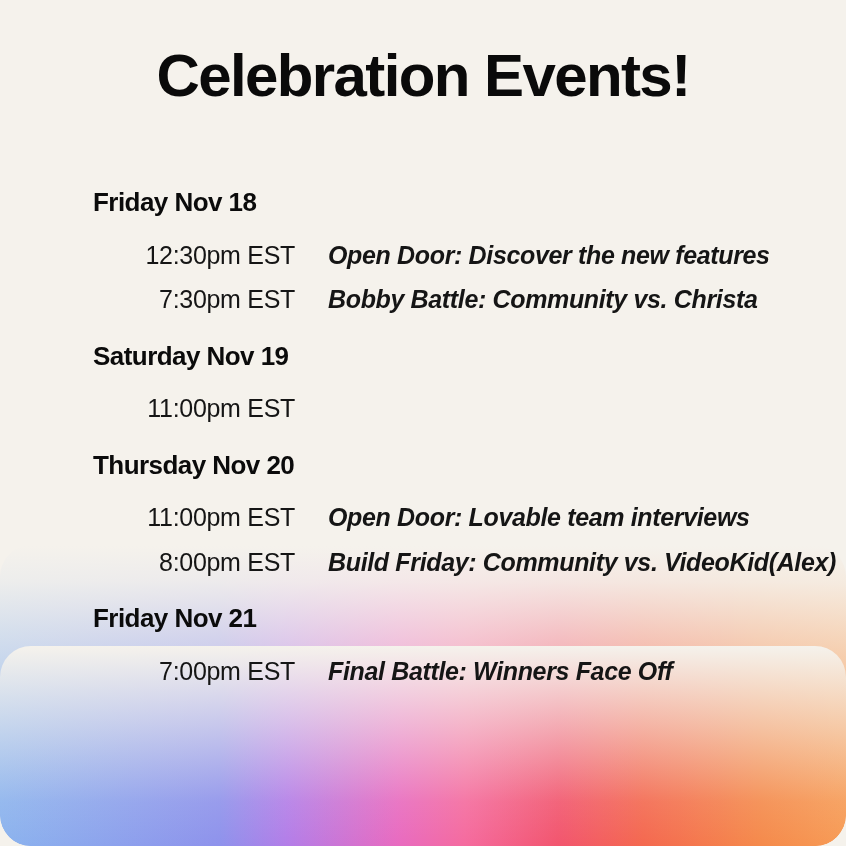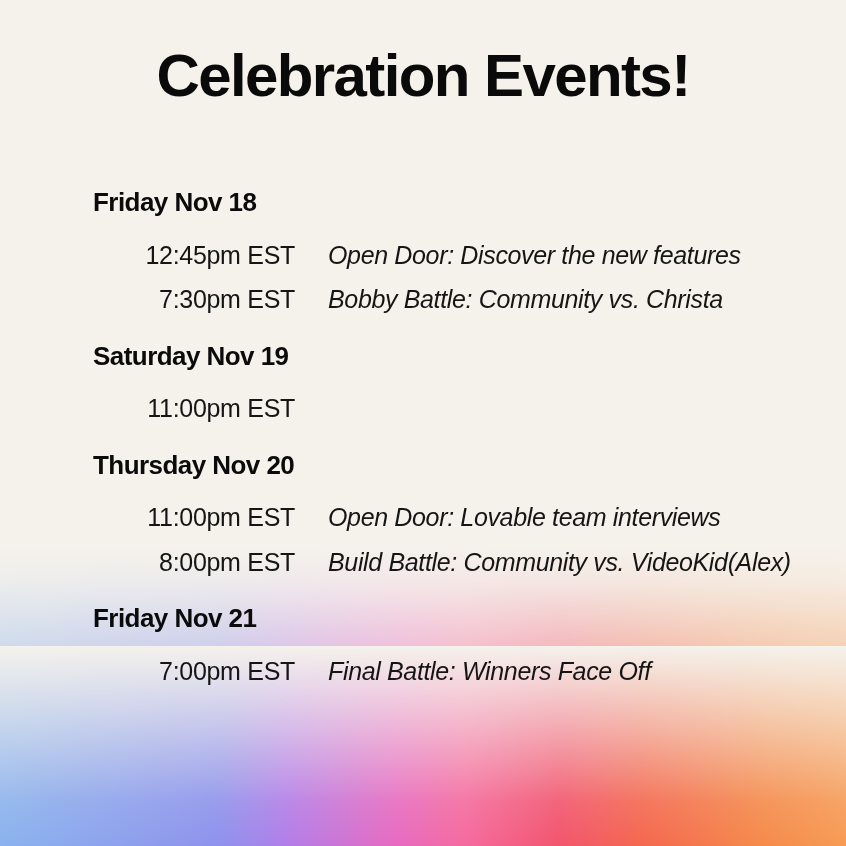--- a/index.html
+++ b/index.html
@@ -1,15 +1,15 @@
 <!DOCTYPE html>
 <html><head>
 <meta charset="utf-8">
 <style>
-  * { margin:0; padding:0; box-sizing:border-box; }
+  * { margin:0; padding:0; box-sizing:border-box;border-radius:31px; }
 
   html, body {
     width:846px; height:846px;
   }
 
   body {
     position:relative;
     overflow:hidden;
     background:#F5F2EC;
     font-family:"Liberation Sans", sans-serif;
@@ -122,41 +122,41 @@
     font-weight:400;
     letter-spacing:-0.3px;
     color:#151515;
   }
 
   .event-desc {
     margin-left:33px;
     font-size:25px;
     line-height:1.3;
     font-style:italic;
-    font-weight:400;
+    font-weight:700;
     letter-spacing:-0.35px;
     color:#151515;
     white-space:nowrap;
   }
 </style>
 </head>
 <body style="background: rgb(245, 242, 236);">
 
 <div id="gradient-wash"></div>
 <div id="gradient-wash-soft"></div>
 
 <div id="poster">
 
   <h1 id="poster-title">Celebration Events!</h1>
 
   <div id="schedule">
       <div class="day-group">
         <div class="day-heading">Friday Nov 18</div>
         <div class="event-row">
-          <div class="event-time">12:45pm EST</div>
+          <div class="event-time">12:30pm EST</div>
           <div class="event-desc">Open Door: Discover the new features</div>
         </div>
         <div class="event-row">
           <div class="event-time">7:30pm EST</div>
           <div class="event-desc">Bobby Battle: Community vs. Christa</div>
         </div>
       </div>
       <div class="day-group">
         <div class="day-heading">Saturday Nov 19</div>
         <div class="event-row">
@@ -164,21 +164,21 @@
         </div>
       </div>
       <div class="day-group">
         <div class="day-heading">Thursday Nov 20</div>
         <div class="event-row">
           <div class="event-time">11:00pm EST</div>
           <div class="event-desc">Open Door: Lovable team interviews</div>
         </div>
         <div class="event-row">
           <div class="event-time">8:00pm EST</div>
-          <div class="event-desc">Build Battle: Community vs. VideoKid(Alex)</div>
+          <div class="event-desc">Build Friday: Community vs. VideoKid(Alex)</div>
         </div>
       </div>
       <div class="day-group">
         <div class="day-heading">Friday Nov 21</div>
         <div class="event-row">
           <div class="event-time">7:00pm EST</div>
           <div class="event-desc">Final Battle: Winners Face Off</div>
         </div>
       </div>
     </div>

